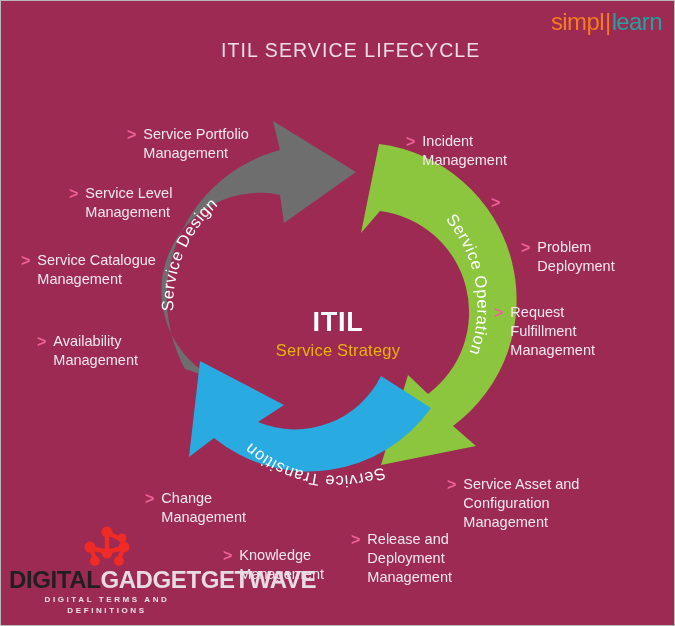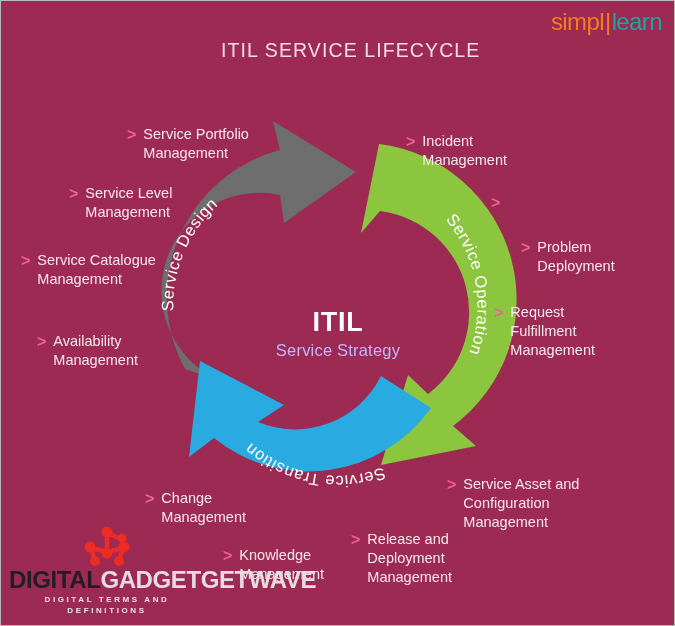--- a/index.html
+++ b/index.html
@@ -77,21 +77,21 @@
     margin-top: 16px;
   }
   #center-title {
     color: #ffffff;
     font-size: 27px;
     font-weight: 700;
     letter-spacing: 0.8px;
     line-height: 1.05;
   }
   #center-subtitle {
-    color: #c4b5fd;
+    color: #eab308;
     font-size: 16.5px;
     font-weight: 400;
     margin-top: 5px;
     letter-spacing: 0.2px;
   }
 
   
   .proc {
     position: absolute;
     display: flex;

